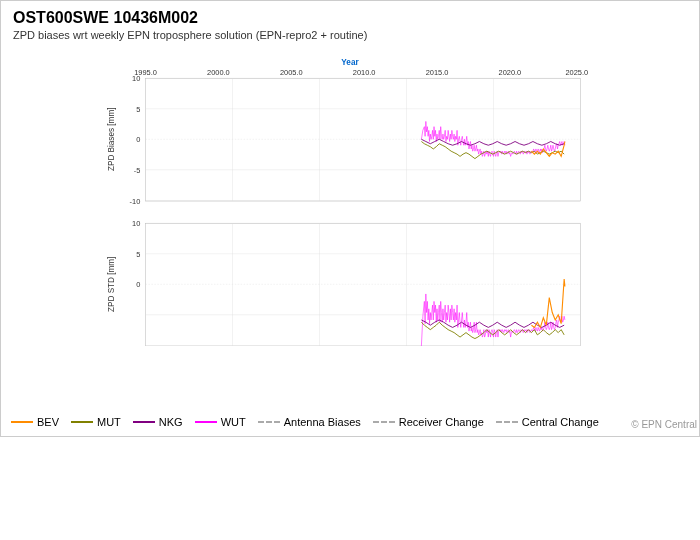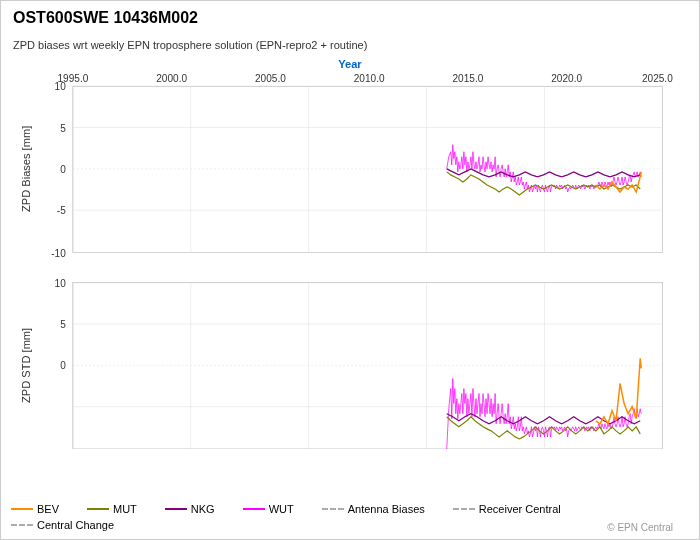--- a/index.html
+++ b/index.html
@@ -6,60 +6,60 @@
     body {
       width: 700px;
       height: 540px;
       background: #fff;
       font-family: Arial, sans-serif;
       font-size: 12px;
       overflow: hidden;
     }
     .outer-container {
       width: 700px;
-      height: 540px;
+      height: 437px;
       border: 1px solid #ccc;
       background: #fff;
       position: relative;
     }
     .title-area {
       position: absolute;
       top: 8px;
       left: 12px;
     }
     .main-title {
       font-size: 16px;
       font-weight: bold;
       color: #000;
     }
     .subtitle {
       font-size: 11px;
       color: #333;
-      margin-top: 12px;
+      margin-top: 2px;
     }
     .chart-area {
       position: absolute;
       top: 55px;
       left: 0;
       right: 0;
       bottom: 90px;
     }
     svg.main-chart {
       width: 100%;
       height: 100%;
     }
     .legend-area {
       position: absolute;
       bottom: 8px;
       left: 10px;
       right: 10px;
       display: flex;
       flex-wrap: wrap;
       align-items: center;
-      gap: 4px 28px;
+      gap: 4px 12px;
     }
     .legend-item {
       display: flex;
       align-items: center;
       gap: 4px;
       font-size: 11px;
     }
     .legend-line {
       width: 22px;
       height: 2px;
@@ -67,21 +67,21 @@
     }
     .legend-line-dashed {
       width: 22px;
       height: 0;
       border-top: 2px dashed;
       display: inline-block;
     }
     .epn-credit {
       position: absolute;
       bottom: 6px;
-      right: 26px;
+      right: 2px;
       font-size: 10px;
       color: #999;
     }
   </style>
 </head>
 <body>
 
 <div class="outer-container">
 
   <div class="title-area">
@@ -207,21 +207,21 @@
     <div class="legend-item">
       <span class="legend-line" style="background:#ff00ff;"></span>
       <span>WUT</span>
     </div>
     <div class="legend-item">
       <span class="legend-line-dashed" style="border-color:#aaa;"></span>
       <span>Antenna Biases</span>
     </div>
     <div class="legend-item">
       <span class="legend-line-dashed" style="border-color:#aaa;"></span>
-      <span>Receiver Central</span>
+      <span>Receiver Change</span>
     </div>
     <div class="legend-item">
       <span class="legend-line-dashed" style="border-color:#aaa;"></span>
       <span>Central Change</span>
     </div>
   </div>
 
   <div class="epn-credit">© EPN Central</div>
 
 </div>

